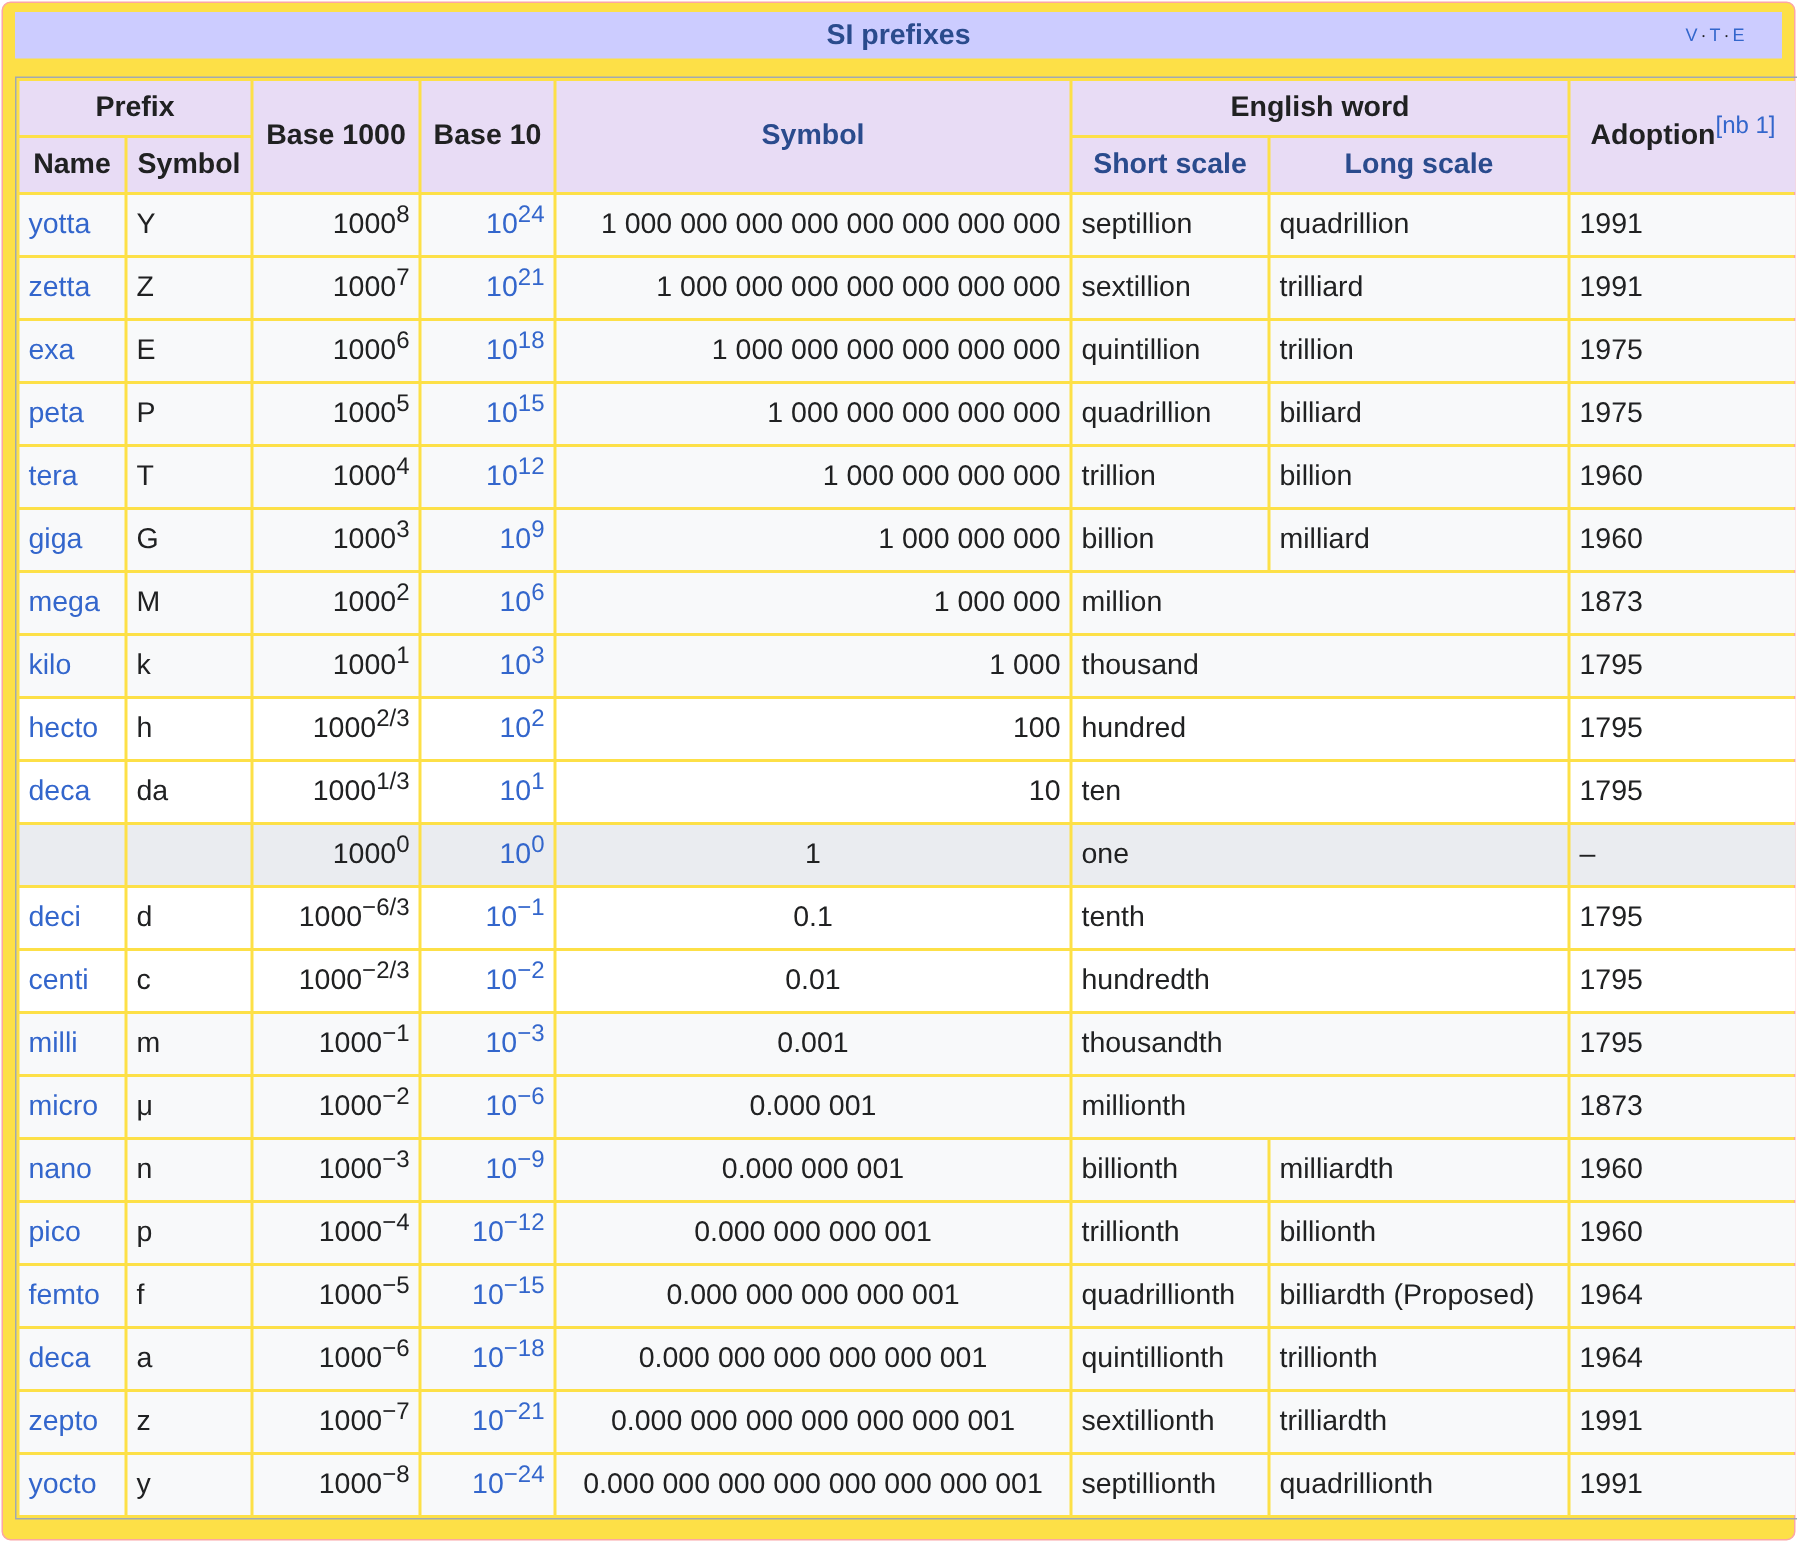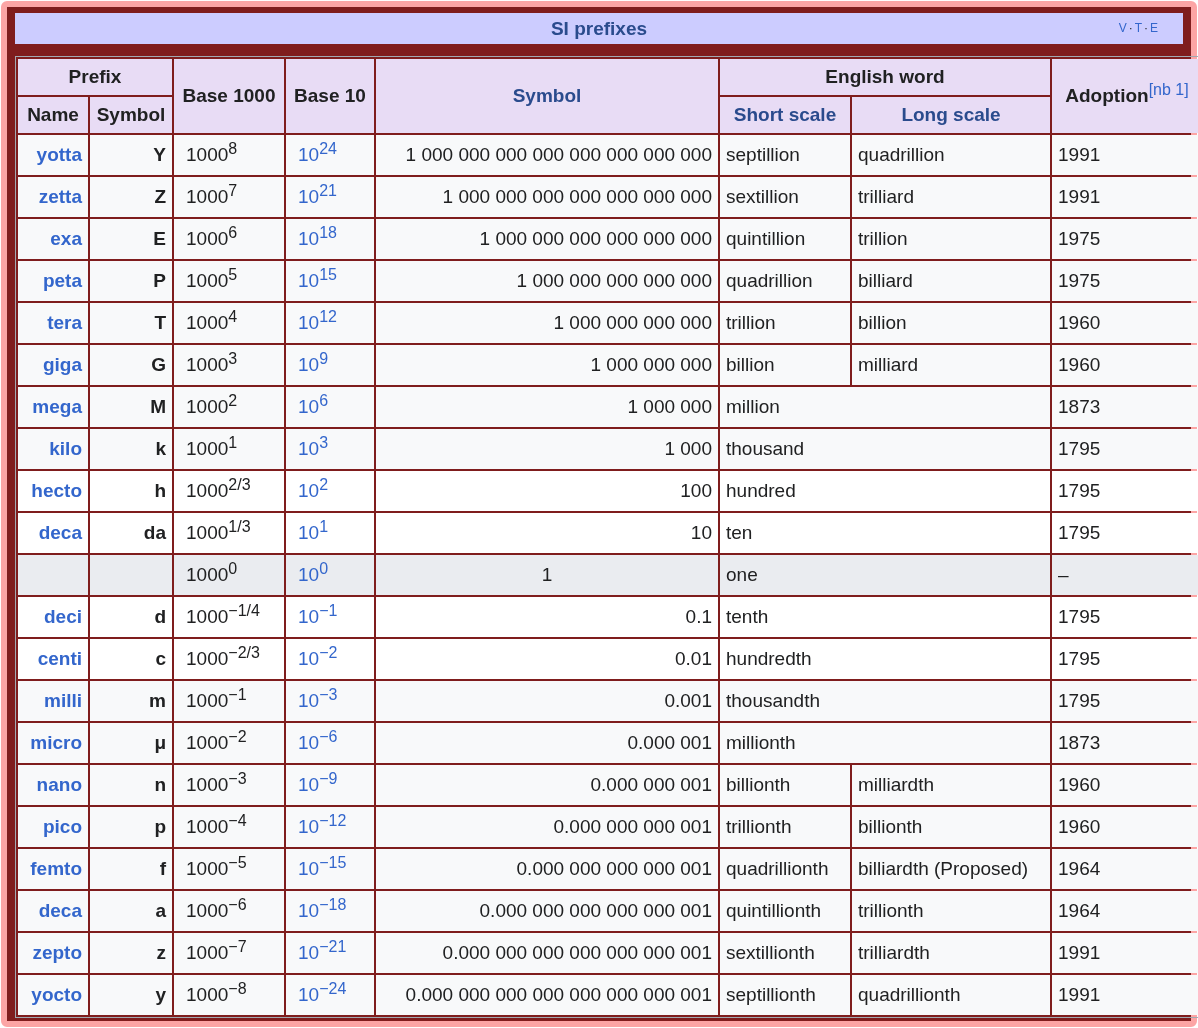--- a/index.html
+++ b/index.html
@@ -3,22 +3,22 @@
 <meta charset="utf-8">
 <style>
   html,body{margin:0;padding:0;background:#ffffff;}
   body{
     width:1198px;height:1028px;position:relative;
     font-family:"Liberation Sans","DejaVu Sans",sans-serif;
     color:#202122;
   }
   .navframe{
     position:absolute;left:1px;top:1px;right:1px;bottom:1px;
-    border:6px solid #fca5a5;border-radius:6px;
-    background:#7f1d1d;
+    border:1px solid #fca5a5;border-radius:6px;
+    background:#fde047;
     padding:6px 8px 8px 8px;
     box-sizing:border-box;
   }
   .titlebar{
     position:relative;
     background:#ccccff;
     height:31px;line-height:31px;
     text-align:center;
   }
   .navbox-title{
@@ -44,24 +44,24 @@
     font-weight:bold;font-size:19px;
     padding:6px 4px;line-height:24px;
     text-align:center;white-space:nowrap;
   }
   td{
     padding:8px 6px;line-height:24px;white-space:nowrap;
   }
   tr.shade-default td{background:#f8f9fa;}
   tr.shade-white td{background:#ffffff;}
   tr.shade-unit td{background:#eaecf0;}
-  .c-name,.c-symbol{text-align:right;font-weight:bold;}
-  .c-base{text-align:left;padding-left:12px;}
+  .c-name,.c-symbol{text-align:left;}
+  .c-base{text-align:right;padding-left:12px;}
   .c-decimal.al-right{text-align:right;}
-  .c-decimal.al-left{text-align:right;}
+  .c-decimal.al-left{text-align:center;}
   .c-decimal.al-center{text-align:center;}
   .c-short,.c-long,.c-span,.c-adoption{text-align:left;}
   a.lnk{color:#3366cc;text-decoration:none;}
   a.hlnk{color:#2a4b8d;text-decoration:none;}
   sup{font-size:16px;line-height:0;vertical-align:super;}
   sup.note{font-weight:normal;color:#3366cc;}
 </style>
 </head>
 <body>
 
@@ -203,21 +203,21 @@
           <td class="c-symbol"></td>
           <td class="c-base">1000<sup>0</sup></td>
           <td class="c-base"><a href="#" class="lnk">10<sup>0</sup></a></td>
           <td class="c-decimal al-center">1</td>
           <td class="c-span" colspan="2">one</td>
           <td class="c-adoption">–</td>
         </tr>
         <tr class="shade-white">
           <td class="c-name"><a href="#" class="lnk">deci</a></td>
           <td class="c-symbol">d</td>
-          <td class="c-base">1000<sup>−1/4</sup></td>
+          <td class="c-base">1000<sup>−6/3</sup></td>
           <td class="c-base"><a href="#" class="lnk">10<sup>−1</sup></a></td>
           <td class="c-decimal al-left">0.1</td>
           <td class="c-span" colspan="2">tenth</td>
           <td class="c-adoption">1795</td>
         </tr>
         <tr class="shade-white">
           <td class="c-name"><a href="#" class="lnk">centi</a></td>
           <td class="c-symbol">c</td>
           <td class="c-base">1000<sup>−2/3</sup></td>
           <td class="c-base"><a href="#" class="lnk">10<sup>−2</sup></a></td>

